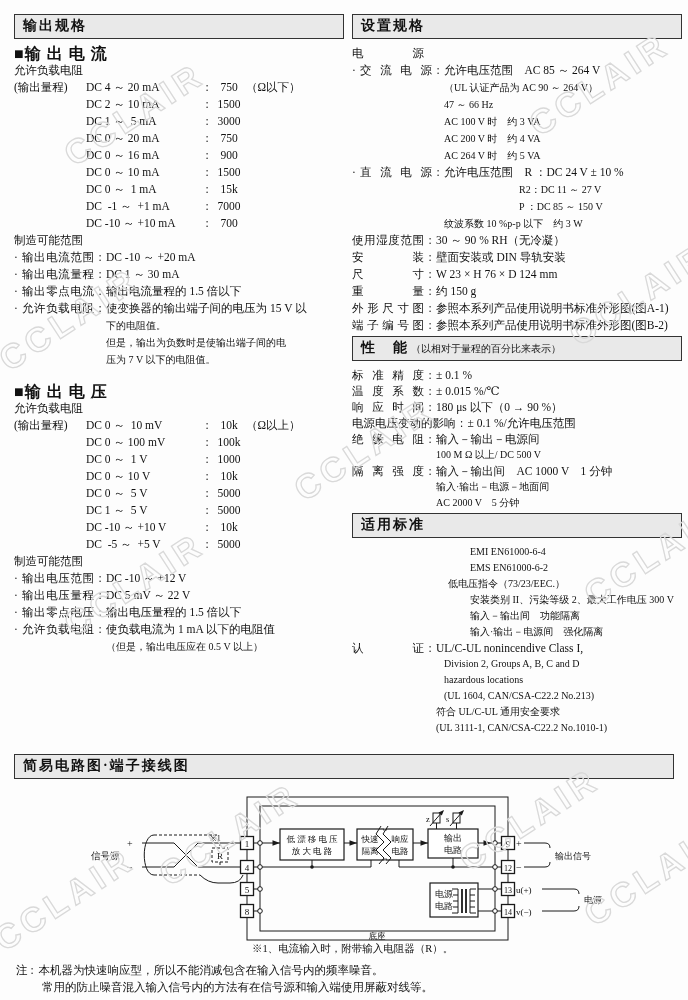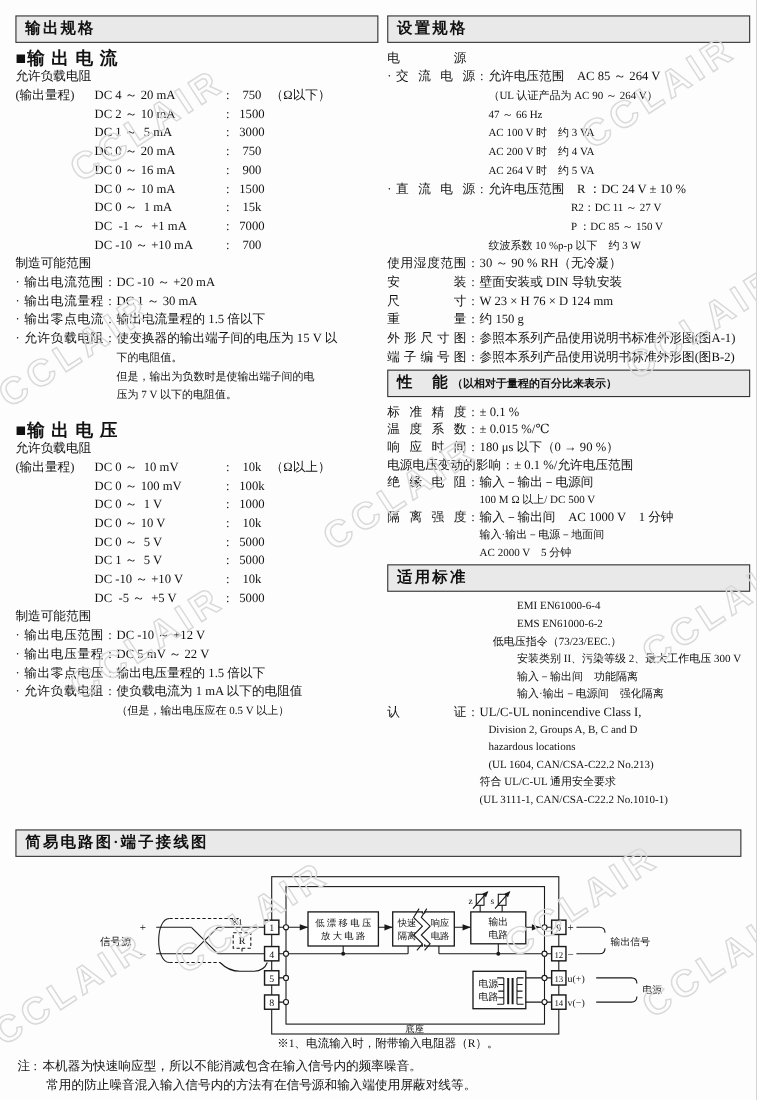--- a/index.html
+++ b/index.html
@@ -7,21 +7,21 @@
         font-family:"Liberation Serif","DejaVu Serif",serif;color:#111;overflow:hidden}
   
   .wm{position:absolute;font-family:"Liberation Sans","DejaVu Sans",sans-serif;font-weight:bold;
       font-size:34px;letter-spacing:5px;color:rgba(255,255,255,0);
       -webkit-text-stroke:1.3px #d9d9d9;transform:rotate(-33deg);z-index:6;pointer-events:none}
   
   .col{position:absolute;top:14px;width:330px;z-index:2}
   .colL{left:14px}.colR{left:352px}
   .hdr{border:1.4px solid #333;background:#e9e9e9;font-weight:bold;font-size:14px;
        padding:2px 8px 3px;letter-spacing:2px;margin-bottom:6px}
-  .hdr-sub{font-weight:bold;font-size:10px;letter-spacing:0;margin-left:2px}
+  .hdr-sub{font-weight:normal;font-size:10px;letter-spacing:0;margin-left:2px}
   .subhead{font-weight:bold;font-size:16px;letter-spacing:1px;line-height:17px;margin-top:2px}
   .plain{font-size:11.5px;line-height:17px}
   .mt-v{margin-top:15px}
   .mt-h2{margin-top:2px}
   
   .dcblock{font-size:11.5px;line-height:17px}
   .dclabel{display:inline-block;width:72px;vertical-align:top}
   .dcrows{display:inline-block;vertical-align:top}
   .dcrow{line-height:17px;white-space:pre}
   .dcr{display:inline-block;width:116px;white-space:pre}

